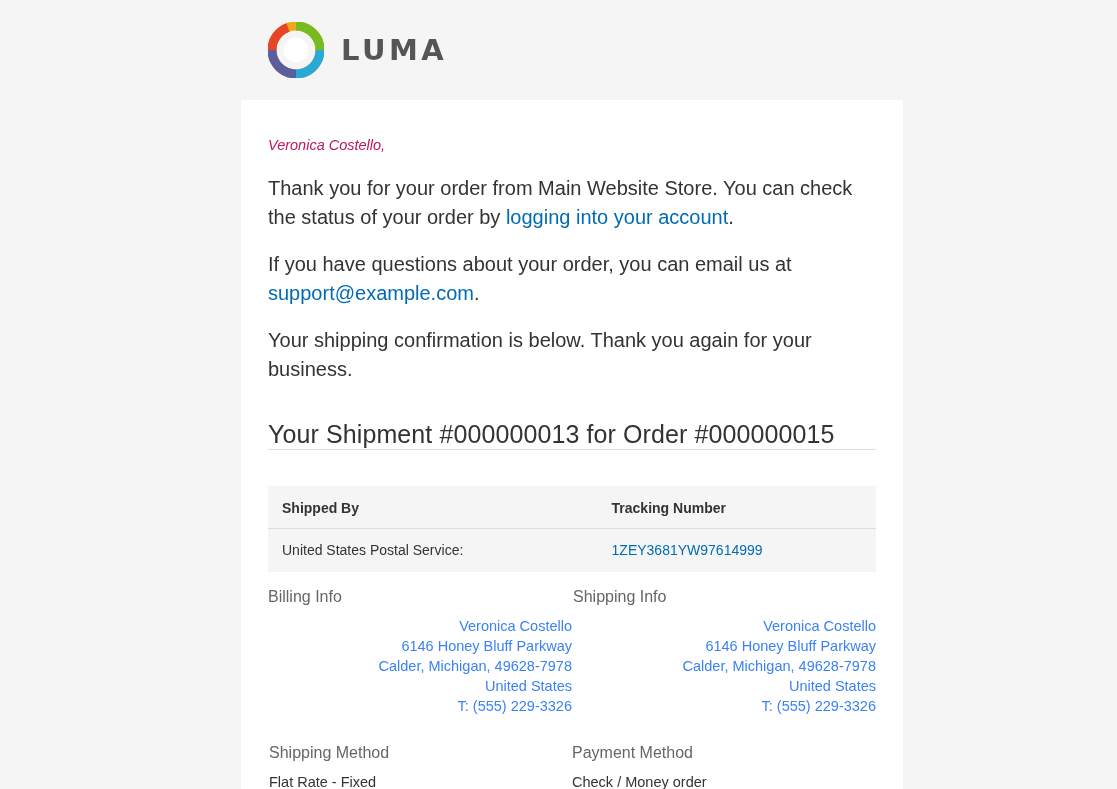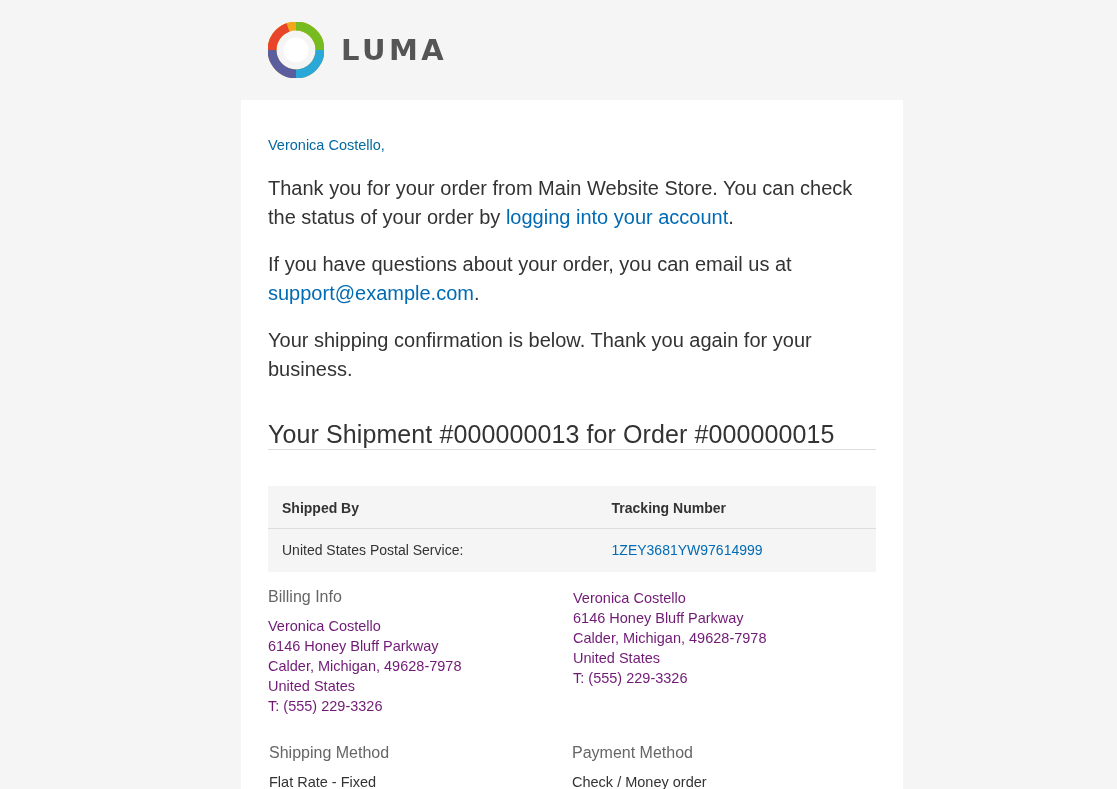--- a/index.html
+++ b/index.html
@@ -48,24 +48,25 @@
     letter-spacing: 3.5px;
     color: #555;
     font-weight: 600;
     font-family: "DejaVu Sans", sans-serif;
   }
   .body-inner {
     padding: 0 27px;
     box-sizing: border-box;
   }
   .greeting {
-    color: #0369a1;
+    color: #be185d;
     font-size: 14.5px;
     margin-top: 35px;
     line-height: 1.45;
+    font-style: italic;
   }
   p.para {
     color: #333333;
     font-size: 20px;
     line-height: 1.45;
     margin: 18px 0 0 0;
   }
   a.link {
     color: #006bb4;
     text-decoration: none;
@@ -111,22 +112,23 @@
   }
   .col.right { padding-left: 1px; }
   h3.sub {
     font-size: 16px;
     font-weight: 400;
     color: #666666;
     margin: 0 0 10px 0;
   }
   .addr-line {
     font-size: 14.5px;
-    color: #701a75;
+    color: #3b82f6;
     line-height: 20px;
+    text-align: right;
   }
   .method-row { margin-top: 28px; }
   .method-val {
     font-size: 14.5px;
     color: #333333;
     line-height: 1.4;
   }
   table.items {
     width: 100%;
     border-collapse: collapse;
@@ -204,20 +206,21 @@
       <div class="cols">
         <div class="col">
           <h3 class="sub">Billing Info</h3>
           <div class="addr-line">Veronica Costello</div>
           <div class="addr-line">6146 Honey Bluff Parkway</div>
           <div class="addr-line">Calder, Michigan, 49628-7978</div>
           <div class="addr-line">United States</div>
           <div class="addr-line">T: (555) 229-3326</div>
         </div>
         <div class="col right">
+          <h3 class="sub">Shipping Info</h3>
           <div class="addr-line">Veronica Costello</div>
           <div class="addr-line">6146 Honey Bluff Parkway</div>
           <div class="addr-line">Calder, Michigan, 49628-7978</div>
           <div class="addr-line">United States</div>
           <div class="addr-line">T: (555) 229-3326</div>
         </div>
       </div>
 
       <div class="cols method-row">
         <div class="col right">

